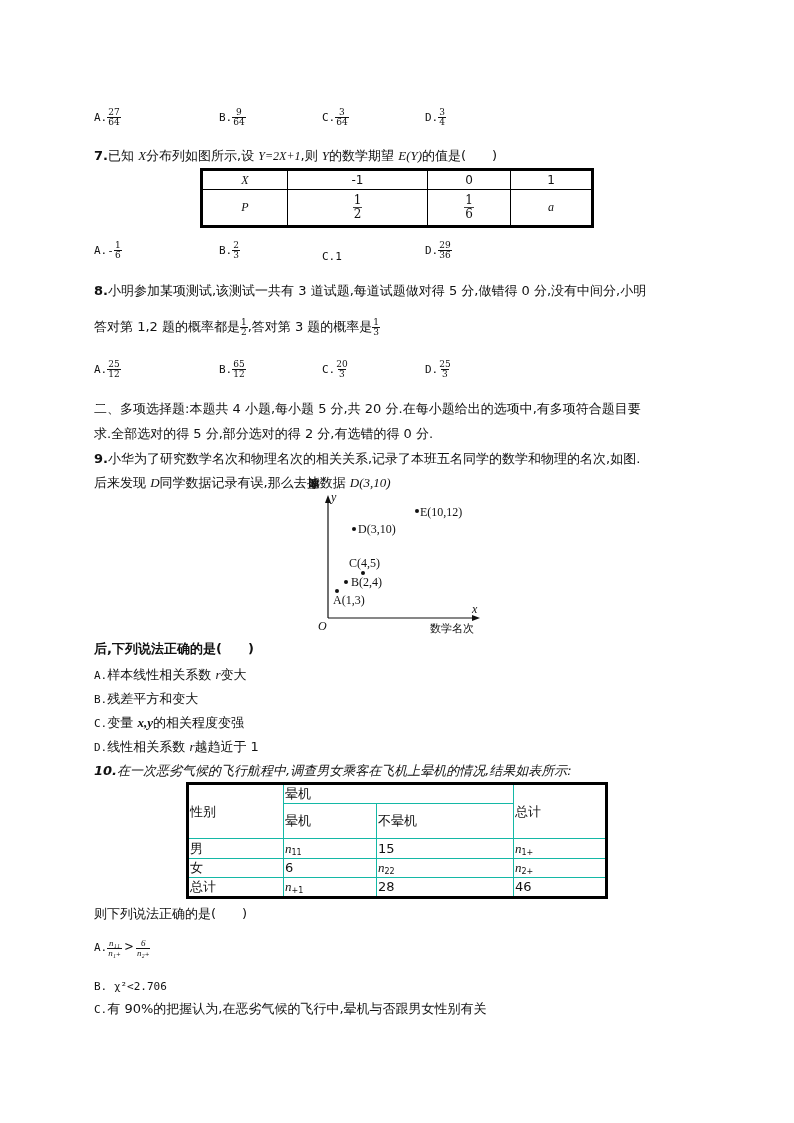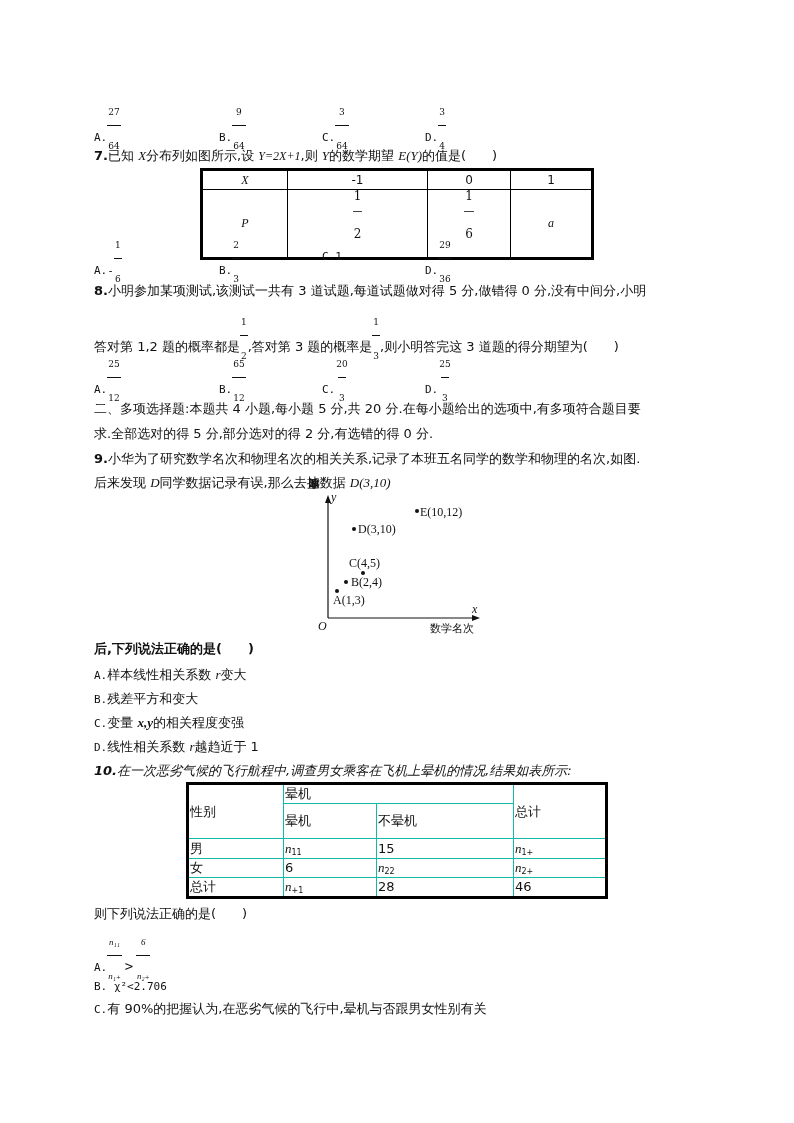--- a/index.html
+++ b/index.html
@@ -2,23 +2,23 @@
 <html><head>
 <meta charset="utf-8">
 <style>
   html, body { margin: 0; padding: 0; background: #ffffff; }
   body { width: 794px; height: 1123px; position: relative; overflow: hidden;
          font-family: "DejaVu Sans", "Liberation Sans", sans-serif; color: #111; }
   .abs { position: absolute; white-space: nowrap; }
   .txt { font-size: 13px; line-height: 16px; }
   .opt { font-family: "DejaVu Sans Mono", "Liberation Mono", monospace; font-size: 11px; }
   .frac { display: inline-flex; flex-direction: column; align-items: center; vertical-align: middle;
-          font-family: "DejaVu Serif", "Liberation Serif", serif; font-size: 9px; line-height: 9px; gap: 8px; }
+          font-family: "DejaVu Serif", "Liberation Serif", serif; font-size: 9px; line-height: 9px; }
   .frac .num { padding: 0 1px; }
-  .frac .den { border-top: 1px solid #111; padding: 16px 1px; }
+  .frac .den { border-top: 1px solid #111; padding: 0 1px; }
   .it { font-style: italic; font-family: "Liberation Serif", "DejaVu Serif", serif; }
   .bold { font-weight: bold; }
   
   table.dist { position: absolute; left: 200px; top: 168px; width: 394px; height: 60px;
                border-collapse: collapse; border: 3px solid #000; font-size: 12px; }
   table.dist td { border: 1px solid #000; text-align: center; padding: 0; }
   table.dist td .frac { font-size: 12px; line-height: 13px; }
   table.dist td .frac .den { border-top: 1px solid #444; }
   
   table.ct { position: absolute; left: 186px; top: 782px; width: 422px; height: 117px;
@@ -110,21 +110,21 @@
 <div class="abs txt" style="left:94px;top:283px;">
   <span class="bold">8.</span><span>小明参加某项测试,该测试一共有 3 道试题,每道试题做对得 5 分,做错得 0 分,没有中间分,小明</span>
 </div>
 <div class="abs txt" style="left:94px;top:318px;">
   <span>答对第 1,2 题的概率都是</span><span class="frac">
       <span class="num">1</span>
       <span class="den">2</span>
     </span><span>,答对第 3 题的概率是</span><span class="frac">
       <span class="num">1</span>
       <span class="den">3</span>
-    </span><span>,则小明答完这 3 道题的得分期望为(　　)</span>
+    </span>
 </div>
 <div class="abs opt" style="left:94px;top:360px;">
   <span>A.</span><span class="frac">
       <span class="num">25</span>
       <span class="den">12</span>
     </span>
 </div>
 <div class="abs opt" style="left:219px;top:360px;">
   <span>B.</span><span class="frac">
       <span class="num">65</span>

